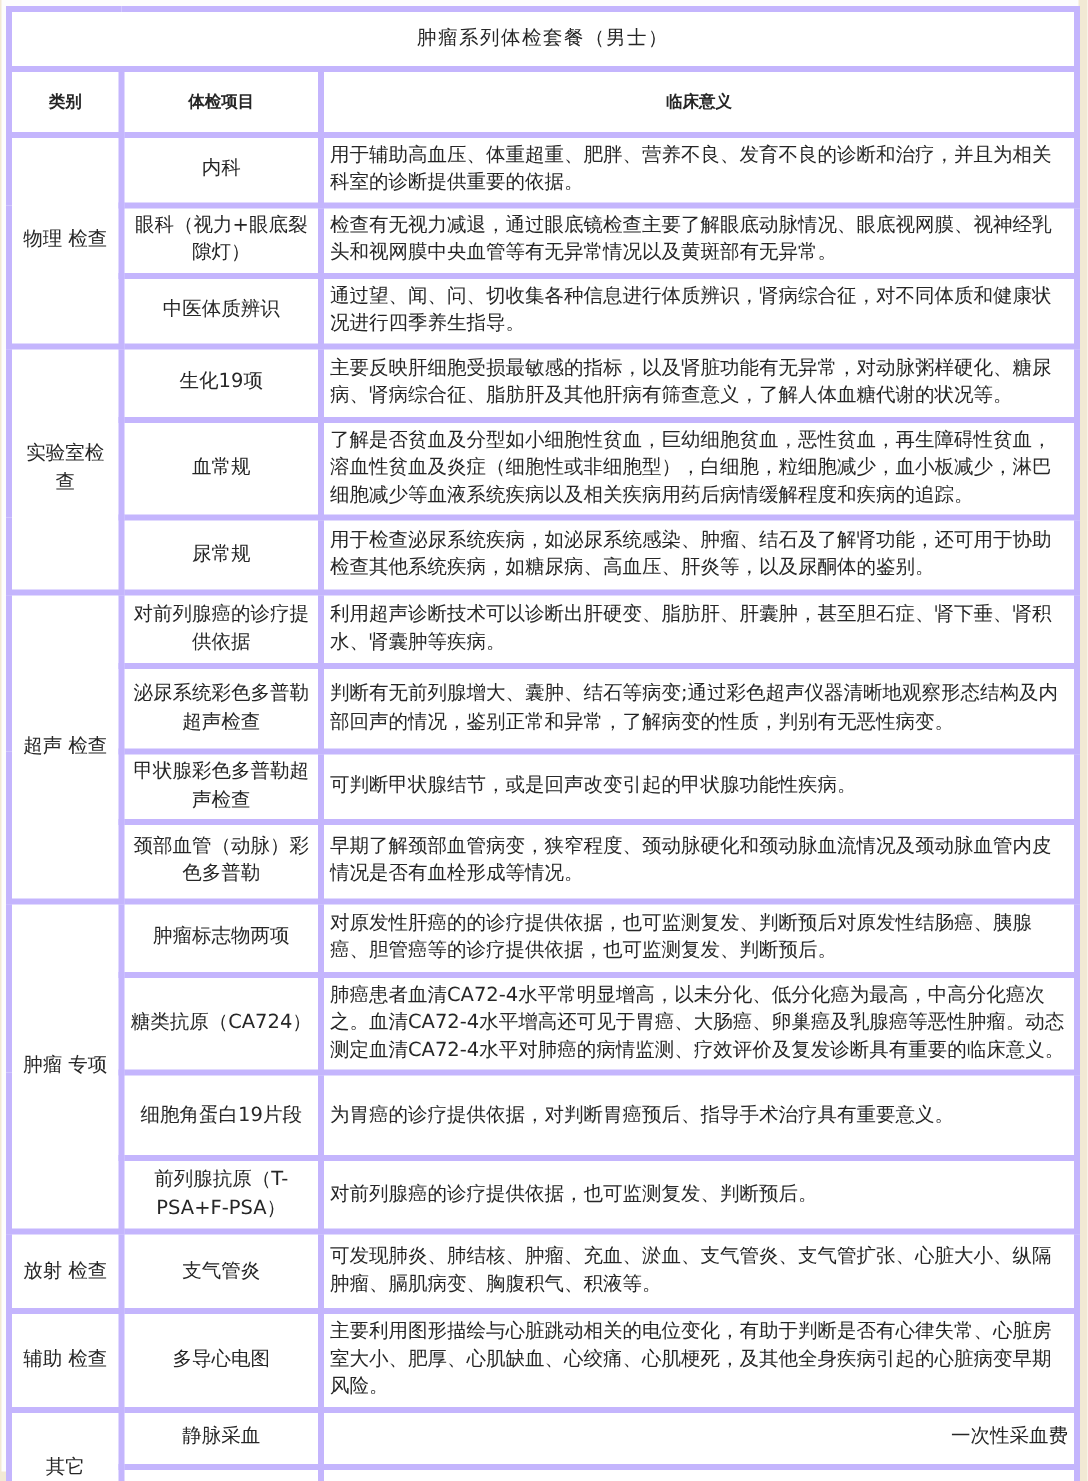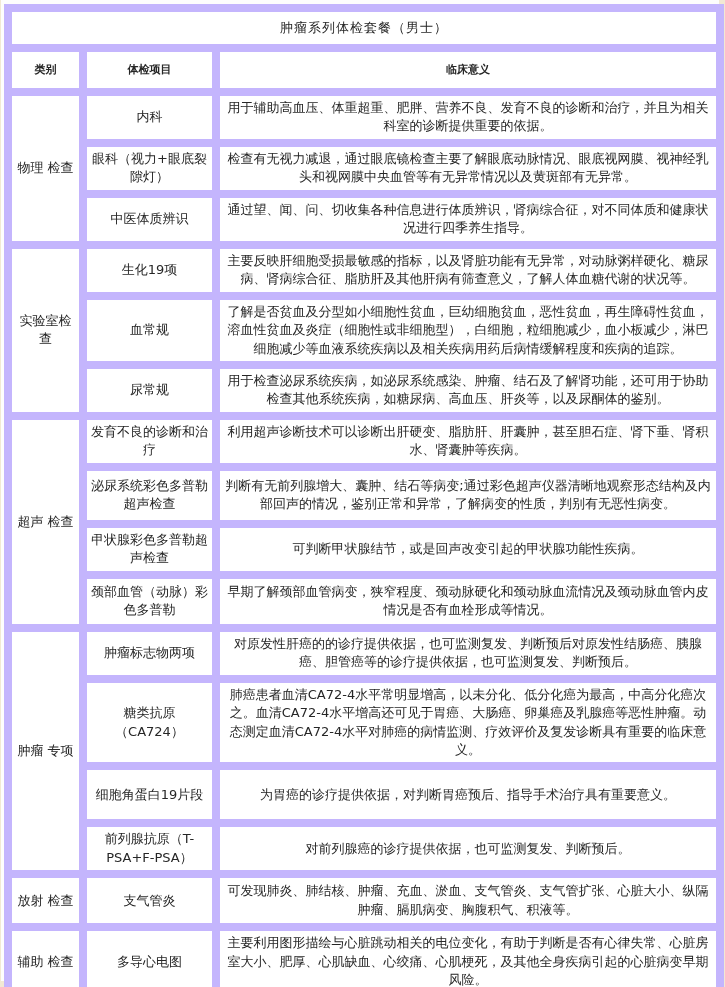--- a/index.html
+++ b/index.html
@@ -24,21 +24,21 @@
     box-sizing: border-box;
     padding: 4px 0 0 3px;
   }
   table.pkg-table {
     border-collapse: collapse;
     table-layout: fixed;
     width: 712px;
     background: #ffffff;
   }
   table.pkg-table td, table.pkg-table th {
-    border: 8px solid #c4b5fd;
+    border: 4px solid #c4b5fd;
     box-sizing: border-box;
     vertical-align: middle;
     font-size: 13px;
     line-height: 1.42;
     font-weight: normal;
     padding: 3px 4px;
     overflow: hidden;
   }
   .col-cat   { width: 75px; }
   .col-item  { width: 133px; }
@@ -59,21 +59,21 @@
   td.cat-cell {
     text-align: center;
     padding: 3px 2px;
   }
   td.item-cell {
     text-align: center;
     padding: 3px 3px;
     border-radius: 17px;
   }
   td.mean-cell {
-    text-align: center;
+    text-align: left;
     padding: 3px 5px;
   }
   td.mean-cell.centered {
     text-align: right;
   }
 </style>
 </head>
 <body>
 
 <div class="page">
@@ -118,21 +118,21 @@
       <td class="item-cell">血常规</td>
       <td class="mean-cell">了解是否贫血及分型如小细胞性贫血，巨幼细胞贫血，恶性贫血，再生障碍性贫血，溶血性贫血及炎症（细胞性或非细胞型），白细胞，粒细胞减少，血小板减少，淋巴细胞减少等血液系统疾病以及相关疾病用药后病情缓解程度和疾病的追踪。</td>
     </tr>
     <tr style="height:50px">
       <td class="item-cell">尿常规</td>
       <td class="mean-cell">用于检查泌尿系统疾病，如泌尿系统感染、肿瘤、结石及了解肾功能，还可用于协助检查其他系统疾病，如糖尿病、高血压、肝炎等，以及尿酮体的鉴别。</td>
     </tr>
 
     <tr style="height:49px">
       <td rowspan="4" class="cat-cell">超声 检查</td>
-      <td class="item-cell">发育不良的诊断和治疗</td>
+      <td class="item-cell">对前列腺癌的诊疗提供依据</td>
       <td class="mean-cell">利用超声诊断技术可以诊断出肝硬变、脂肪肝、肝囊肿，甚至胆石症、肾下垂、肾积水、肾囊肿等疾病。</td>
     </tr>
     <tr style="height:57px">
       <td class="item-cell">泌尿系统彩色多普勒超声检查</td>
       <td class="mean-cell">判断有无前列腺增大、囊肿、结石等病变;通过彩色超声仪器清晰地观察形态结构及内部回声的情况，鉴别正常和异常，了解病变的性质，判别有无恶性病变。</td>
     </tr>
     <tr style="height:37px">
       <td class="item-cell">甲状腺彩色多普勒超声检查</td>
       <td class="mean-cell">可判断甲状腺结节，或是回声改变引起的甲状腺功能性疾病。</td>
     </tr>

